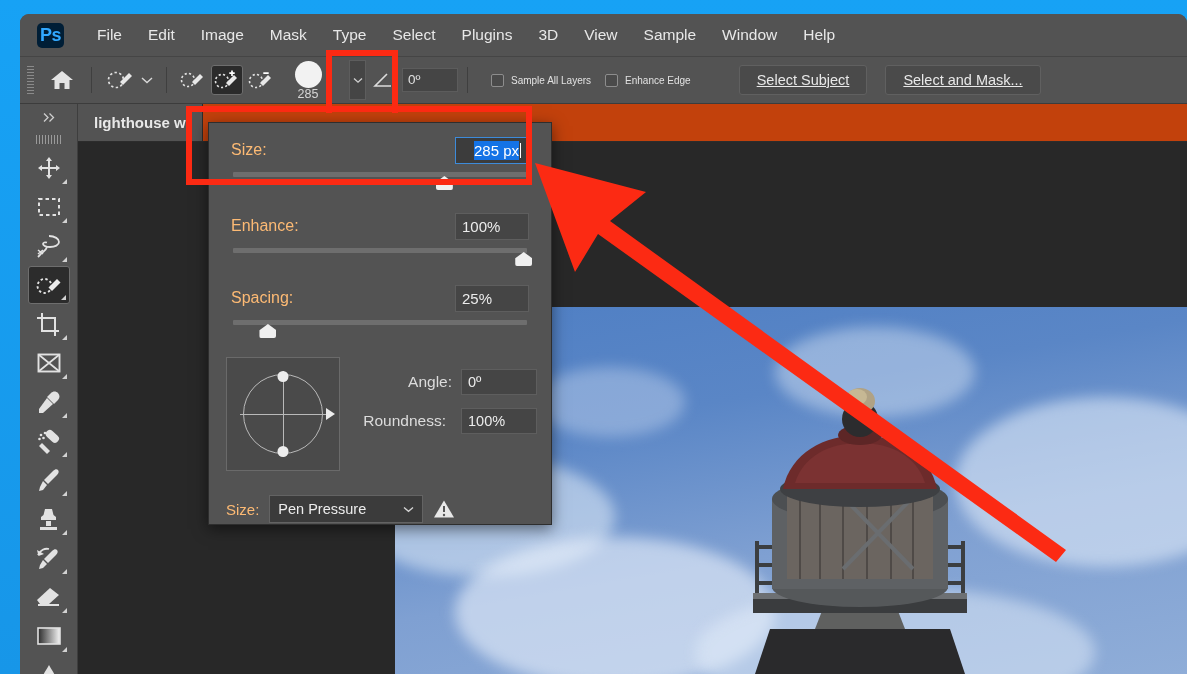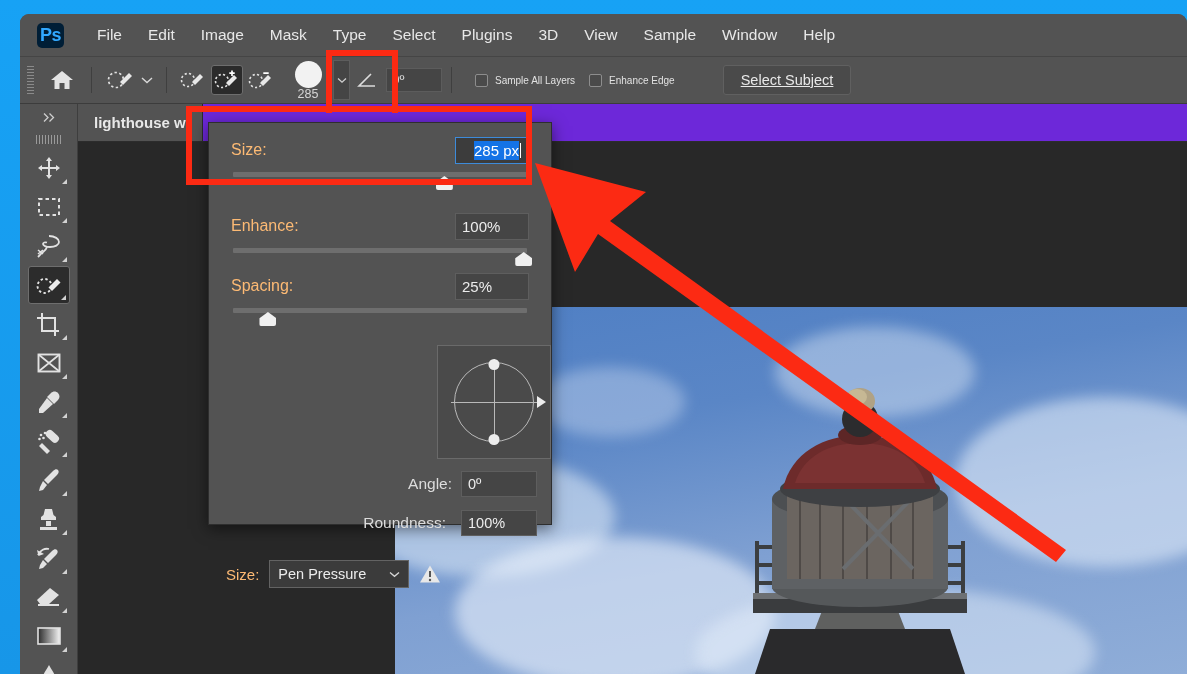--- a/index.html
+++ b/index.html
@@ -63,21 +63,21 @@
   .tool-preset {
     display: flex; align-items: center; gap: 6px; padding: 3px 4px; cursor: pointer;
   }
   .mode-btn {
     width: 32px; height: 30px; display: flex; align-items: center; justify-content: center;
     border-radius: 3px; cursor: pointer; margin: 0 1px;
   }
   .mode-btn.active { background: #2b2b2b; border: 1px solid #6e6e6e; }
 
   .brush-preview-wrap {
-    display: flex; align-items: stretch; gap: 3px; margin-left: 8px; cursor: pointer;
+    display: flex; align-items: stretch; gap: 19px; margin-left: 8px; cursor: pointer;
   }
   .brush-thumb {
     width: 44px; height: 40px; position: relative;
     display: flex; flex-direction: column; align-items: center; justify-content: flex-start;
   }
   .brush-circle {
     width: 27px; height: 27px; border-radius: 50%; background: #f2f2f2; margin-top: 1px;
   }
   .brush-size-lbl {
     font-size: 12.5px; color: #d6d6d6; margin-top: 0px; line-height: 12px;
@@ -128,21 +128,21 @@
   }
   .tool.active { background: #2c2c2c; border: 1px solid #6e6e6e; }
   .tool .corner {
     position: absolute; right: 3px; bottom: 3px;
     width: 0; height: 0; border-left: 5px solid transparent; border-bottom: 5px solid #d2d2d2;
   }
 
   
   .tabbar {
     position: absolute; left: 58px; top: 90px; width: 1109px; height: 38px;
-    background: #6d28d9; border-bottom: 1px solid #2c2c2c;
+    background: #c2410c; border-bottom: 1px solid #2c2c2c;
     display: flex; align-items: stretch; text-align: right;
   }
   .doc-tab {
     background: #535353; padding: 0 16px; display: flex; align-items: center;
     color: #e8e8e8; font-size: 15px; font-weight: bold; max-width: 300px;
     overflow: hidden; white-space: nowrap; cursor: pointer;
     border-right: 1px solid #2c2c2c;
   }
 
   
@@ -213,21 +213,21 @@
     position: absolute; right: 4px; top: 50%; transform: translateY(-50%);
     width: 0; height: 0; border-top: 6px solid transparent; border-bottom: 6px solid transparent;
     border-left: 9px solid #ededed;
   }
   .bp-ar-label { color: #dcdcdc; font-size: 15.5px; text-align: right; }
   .bp-ar-field {
     width: 76px; height: 26px; background: #454545; border: 1px solid #5e5e5e;
     color: #ececec; font-size: 14.5px; padding: 0 6px; line-height: 24px;
   }
   .bp-select {
-    width: 140px; height: 28px; background: #3b3b3b; border: 1px solid #636363;
+    width: 154px; height: 28px; background: #3b3b3b; border: 1px solid #636363;
     color: #ececec; font-size: 14.5px; padding: 0 8px;
     display: flex; align-items: center; justify-content: space-between; cursor: pointer;
   }
 
   
   .anno-box {
     position: absolute; border: 6px solid #fc2a13; pointer-events: none;
   }
   .anno-arrow { position: absolute; pointer-events: none; }
 </style>
@@ -325,20 +325,21 @@
       <div class="cbx-group">
         <div class="cbx"></div>
         <div class="cbx-label">Sample All Layers</div>
       </div>
       <div class="cbx-group">
         <div class="cbx"></div>
         <div class="cbx-label">Enhance Edge</div>
       </div>
 
       <div class="ob-btn" style="margin-left:48px;">Select Subject</div>
+      <div class="ob-btn" style="margin-left:18px;">Select and Mask...</div>
     </div>
 
     <div class="toolpanel">
       <div class="tp-collapse">
         <svg width="14" height="11" viewBox="0 0 14 11">
           <path d="M2 1.5 L6 5.5 L2 9.5 M7.5 1.5 L11.5 5.5 L7.5 9.5" stroke="#cfcfcf" stroke-width="1.3" fill="none"></path>
         </svg>
       </div>
       <div class="tp-grip">
           <i></i>
@@ -546,30 +547,30 @@
 
       <div class="bp-row" style="margin-top:16px;">
         <div class="bp-label">Enhance:</div>
         <div class="bp-field">100%</div>
       </div>
       <div class="slider-wrap">
         <div class="slider-track"></div>
         <div class="slider-knob" style="left:96%;"></div>
       </div>
 
-      <div class="bp-row" style="margin-top:0;gap:17px;">
+      <div class="bp-row" style="margin-top:12px;gap:17px;">
         <div class="bp-label">Spacing:</div>
         <div class="bp-field">25%</div>
       </div>
       <div class="slider-wrap">
         <div class="slider-track"></div>
         <div class="slider-knob" style="left:9%;"></div>
       </div>
 
-      <div style="display:flex; align-items:flex-end; margin-top:16px;flex-direction:column;">
+      <div style="display:flex; align-items:flex-start; margin-top:16px;">
         <div class="angle-box">
           <div class="ang-circle"></div>
           <div class="ang-hline"></div>
           <div class="ang-vline"></div>
           <div class="ang-dot" style="top:13px;"></div>
           <div class="ang-dot" style="bottom:13px;"></div>
           <div class="ang-ptr"></div>
         </div>
         <div style="flex:1; padding-left:14px; padding-right:14px;">
           <div style="display:flex; align-items:center; justify-content:flex-end; gap:9px; margin-top:12px;">

